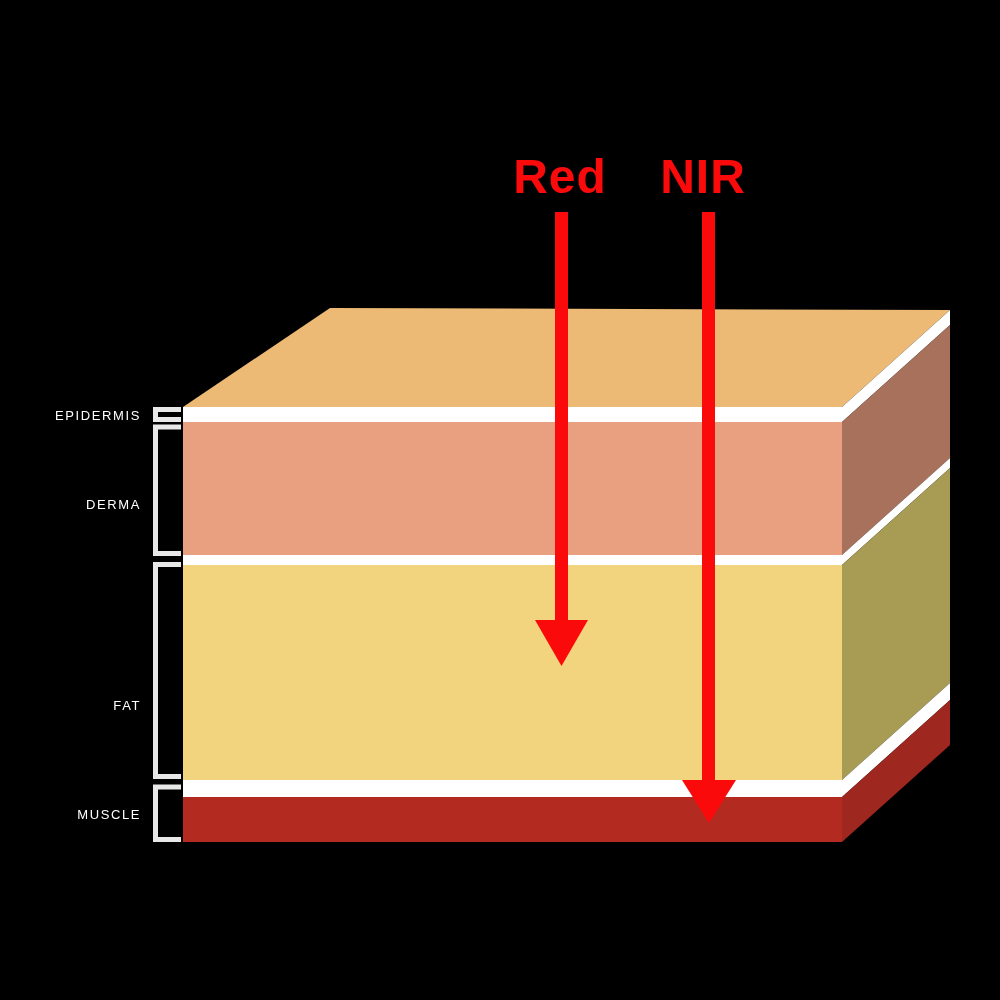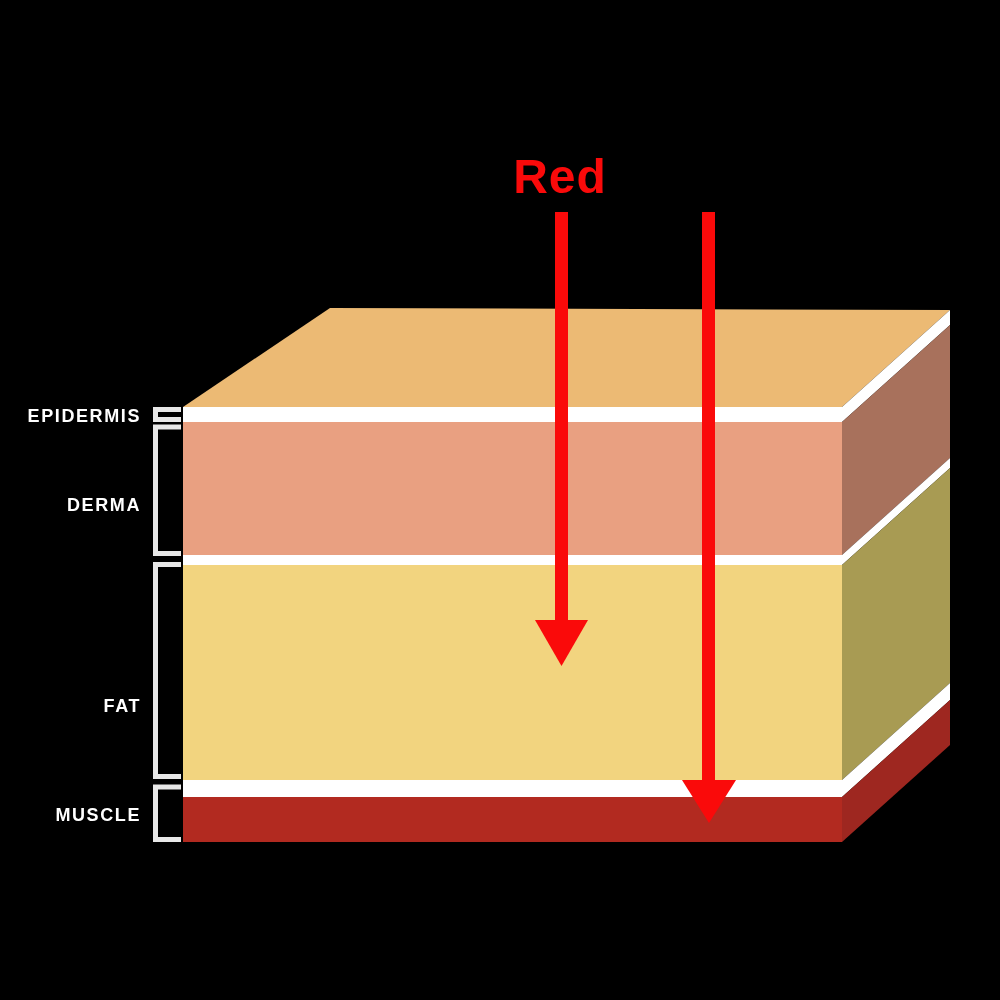--- a/index.html
+++ b/index.html
@@ -19,22 +19,22 @@
   }
   .stage svg {
     position: absolute;
     left: 0;
     top: 0;
   }
   .layer-label {
     position: absolute;
     right: 859px;
     color: #FFFFFF;
-    font-weight: bold;
-    font-size: 18px;
+    font-weight: normal;
+    font-size: 13px;
     letter-spacing: 1.6px;
     line-height: 20px;
     white-space: nowrap;
     text-align: right;
   }
   .label-epidermis { top: 406px; }
   .label-derma     { top: 495px; }
   .label-fat       { top: 696px; }
   .label-muscle    { top: 805px; }
   .beam-label {
@@ -87,14 +87,15 @@
     <rect x="702" y="212" width="13" height="570" fill="#FA0A0A"></rect>
     <polygon points="682,780 736,780 709,823" fill="#FA0A0A"></polygon>
   </svg>
 
   <div class="layer-label label-epidermis">EPIDERMIS</div>
   <div class="layer-label label-derma">DERMA</div>
   <div class="layer-label label-fat">FAT</div>
   <div class="layer-label label-muscle">MUSCLE</div>
 
   <div class="beam-label label-red">Red</div>
+  <div class="beam-label label-nir">NIR</div>
 
 </div>
 
 </body></html>

